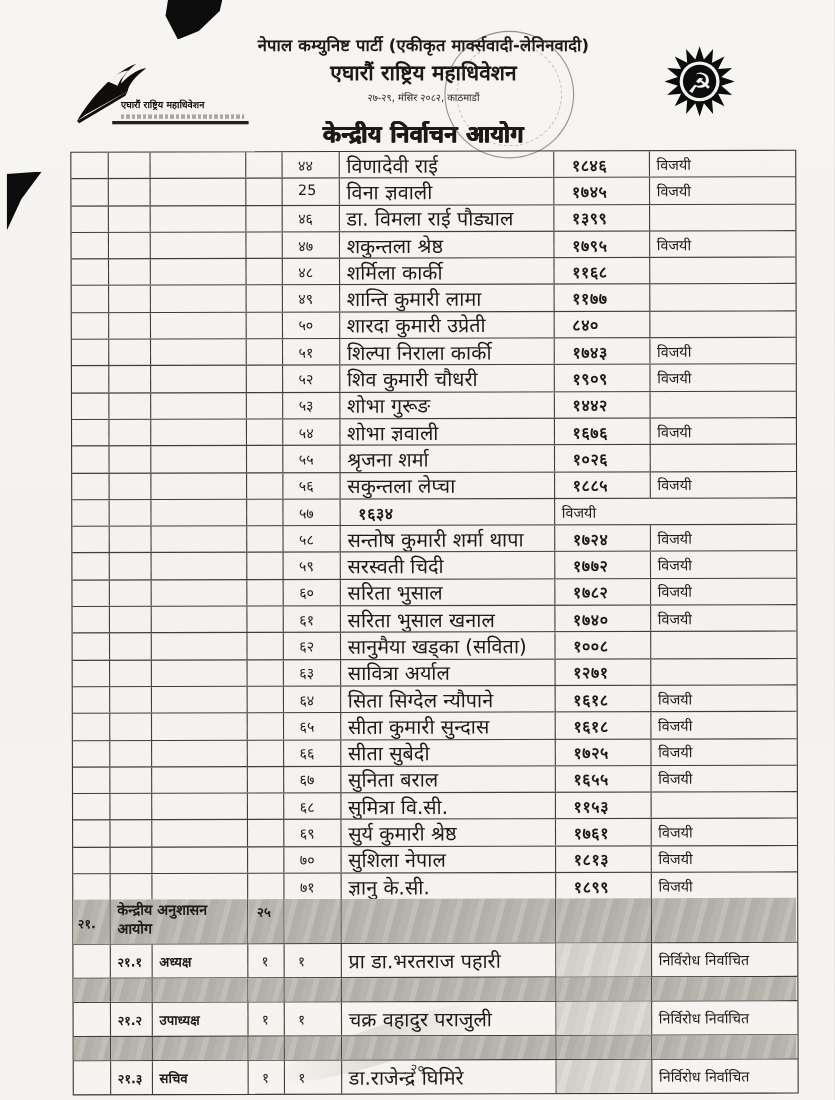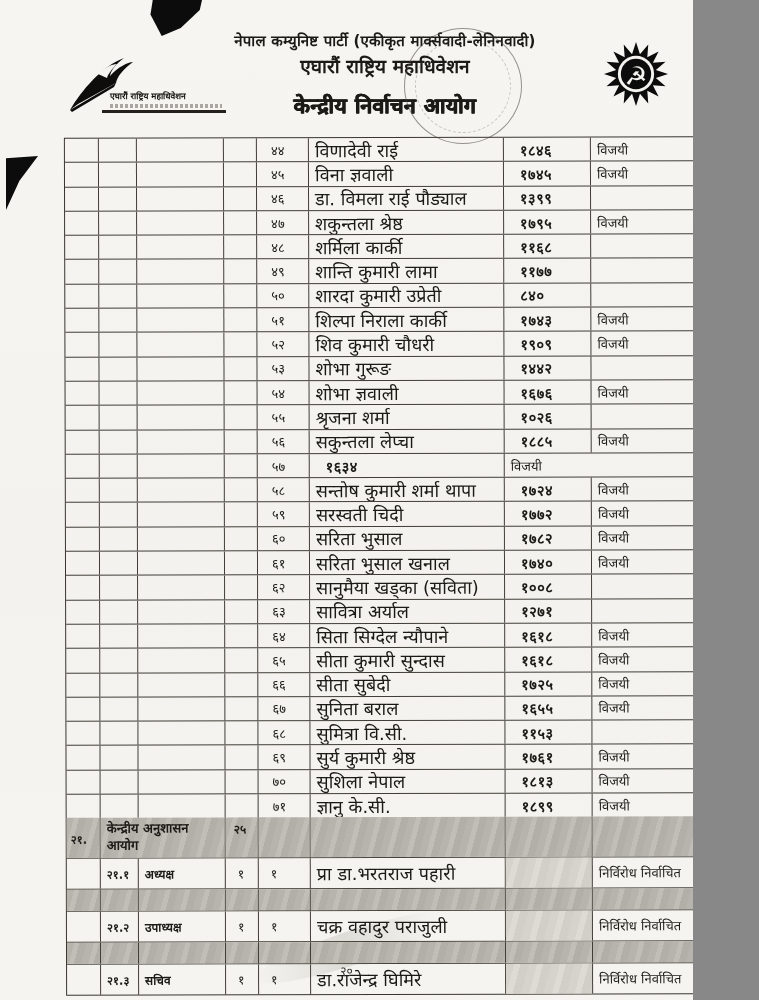--- a/index.html
+++ b/index.html
@@ -1,17 +1,17 @@
 <!DOCTYPE html>
 <html><head>
 <meta charset="utf-8">
 <style>
   html,body{margin:0;padding:0;background:#888;}
   .page{
-    position:relative;width:693px;height:1000px;overflow:hidden;
+    position:relative;width:759px;height:1000px;overflow:hidden;
     background:linear-gradient(180deg,#f6f5f2 0%,#f3f2ee 55%,#f5f4f0 100%);
     font-family:"DejaVu Sans","Liberation Sans",sans-serif;
     color:#1c1a17;
   }
   
   .corner-mark-top{
     position:absolute;left:146px;top:0;width:56px;height:36px;background:#0c0c0c;
     clip-path:polygon(12% 0,100% 0,96% 28%,62% 78%,28% 100%,8% 40%);
   }
   .edge-mark-left{
@@ -83,20 +83,21 @@
 
 <div class="page">
 
   <div class="corner-mark-top"></div>
   <div class="edge-mark-left"></div>
   <div class="scan-streak"></div>
 
   <div class="header">
     <div class="h-party">नेपाल कम्युनिष्ट पार्टी (एकीकृत मार्क्सवादी-लेनिनवादी)</div>
     <div class="h-conv">एघारौं राष्ट्रिय महाधिवेशन</div>
+    <div class="h-date">२७-२९, मंसिर २०८२, काठमाडौं</div>
     <div class="h-comm">केन्द्रीय निर्वाचन आयोग</div>
   </div>
 
   <div class="emblem">
     <svg width="66" height="62" viewBox="0 0 66 62">
       <path d="M2 58 C14 38 34 14 56 6 C48 12 43 18 42 24 C50 15 60 10 65 10 C55 17 49 25 48 31 L10 52 Z" fill="#0e0d0b"></path>
       <path d="M30 22 C36 16 44 12 49 12 C44 17 40 22 39 26 Z" fill="#f4f3ef"></path>
       <path d="M2 58 L48 31 L46 35 L4 60 Z" fill="#0e0d0b"></path>
     </svg>
     <div class="emblem-text">एघारौं राष्ट्रिय महाधिवेशन</div>
@@ -131,21 +132,21 @@
           <div class="cell sn-cell">४४</div>
           <div class="cell name-cell">विणादेवी राई</div>
           <div class="cell vote-cell">१८४६</div>
           <div class="cell result-cell">विजयी</div>
         </div>
         <div class="row candidate-row">
           <div class="cell "></div>
           <div class="cell "></div>
           <div class="cell "></div>
           <div class="cell "></div>
-          <div class="cell sn-cell">४५</div>
+          <div class="cell sn-cell">25</div>
           <div class="cell name-cell">विना ज्ञवाली</div>
           <div class="cell vote-cell">१७४५</div>
           <div class="cell result-cell">विजयी</div>
         </div>
         <div class="row candidate-row">
           <div class="cell "></div>
           <div class="cell "></div>
           <div class="cell "></div>
           <div class="cell "></div>
           <div class="cell sn-cell">४६</div>

